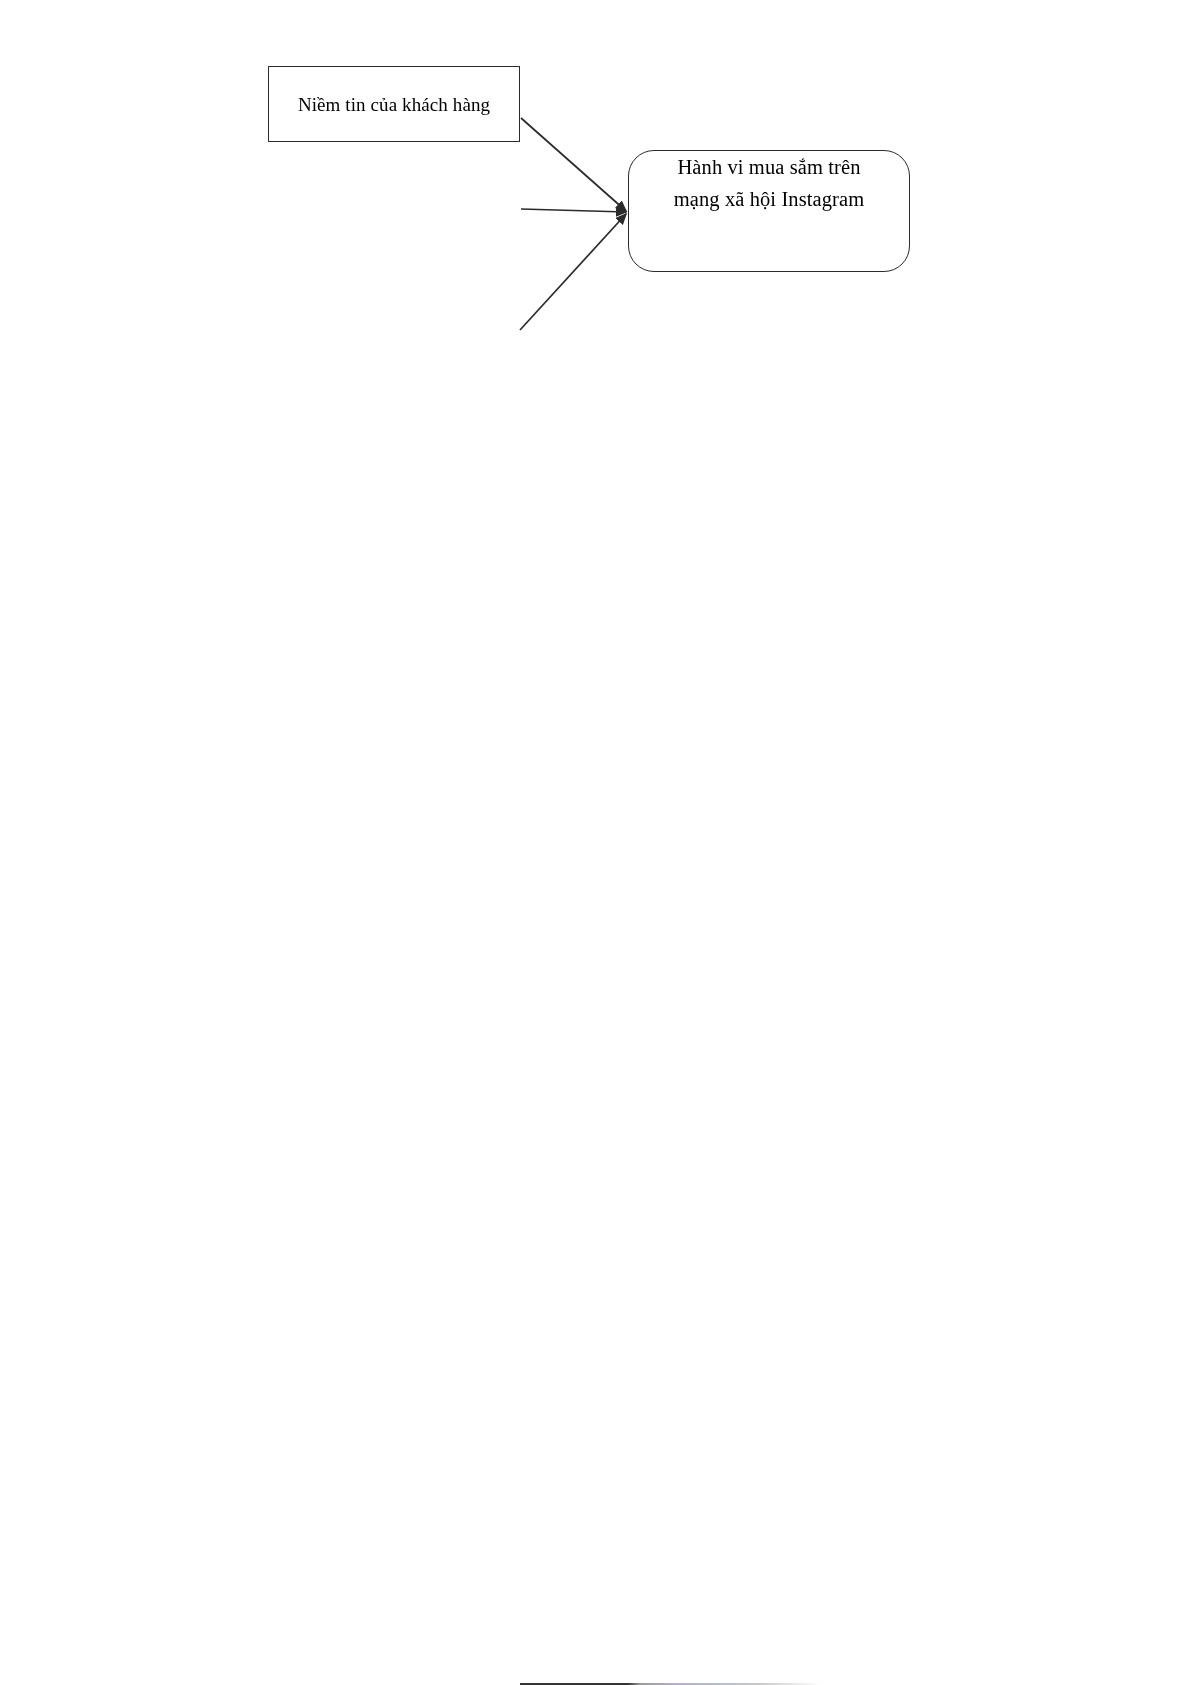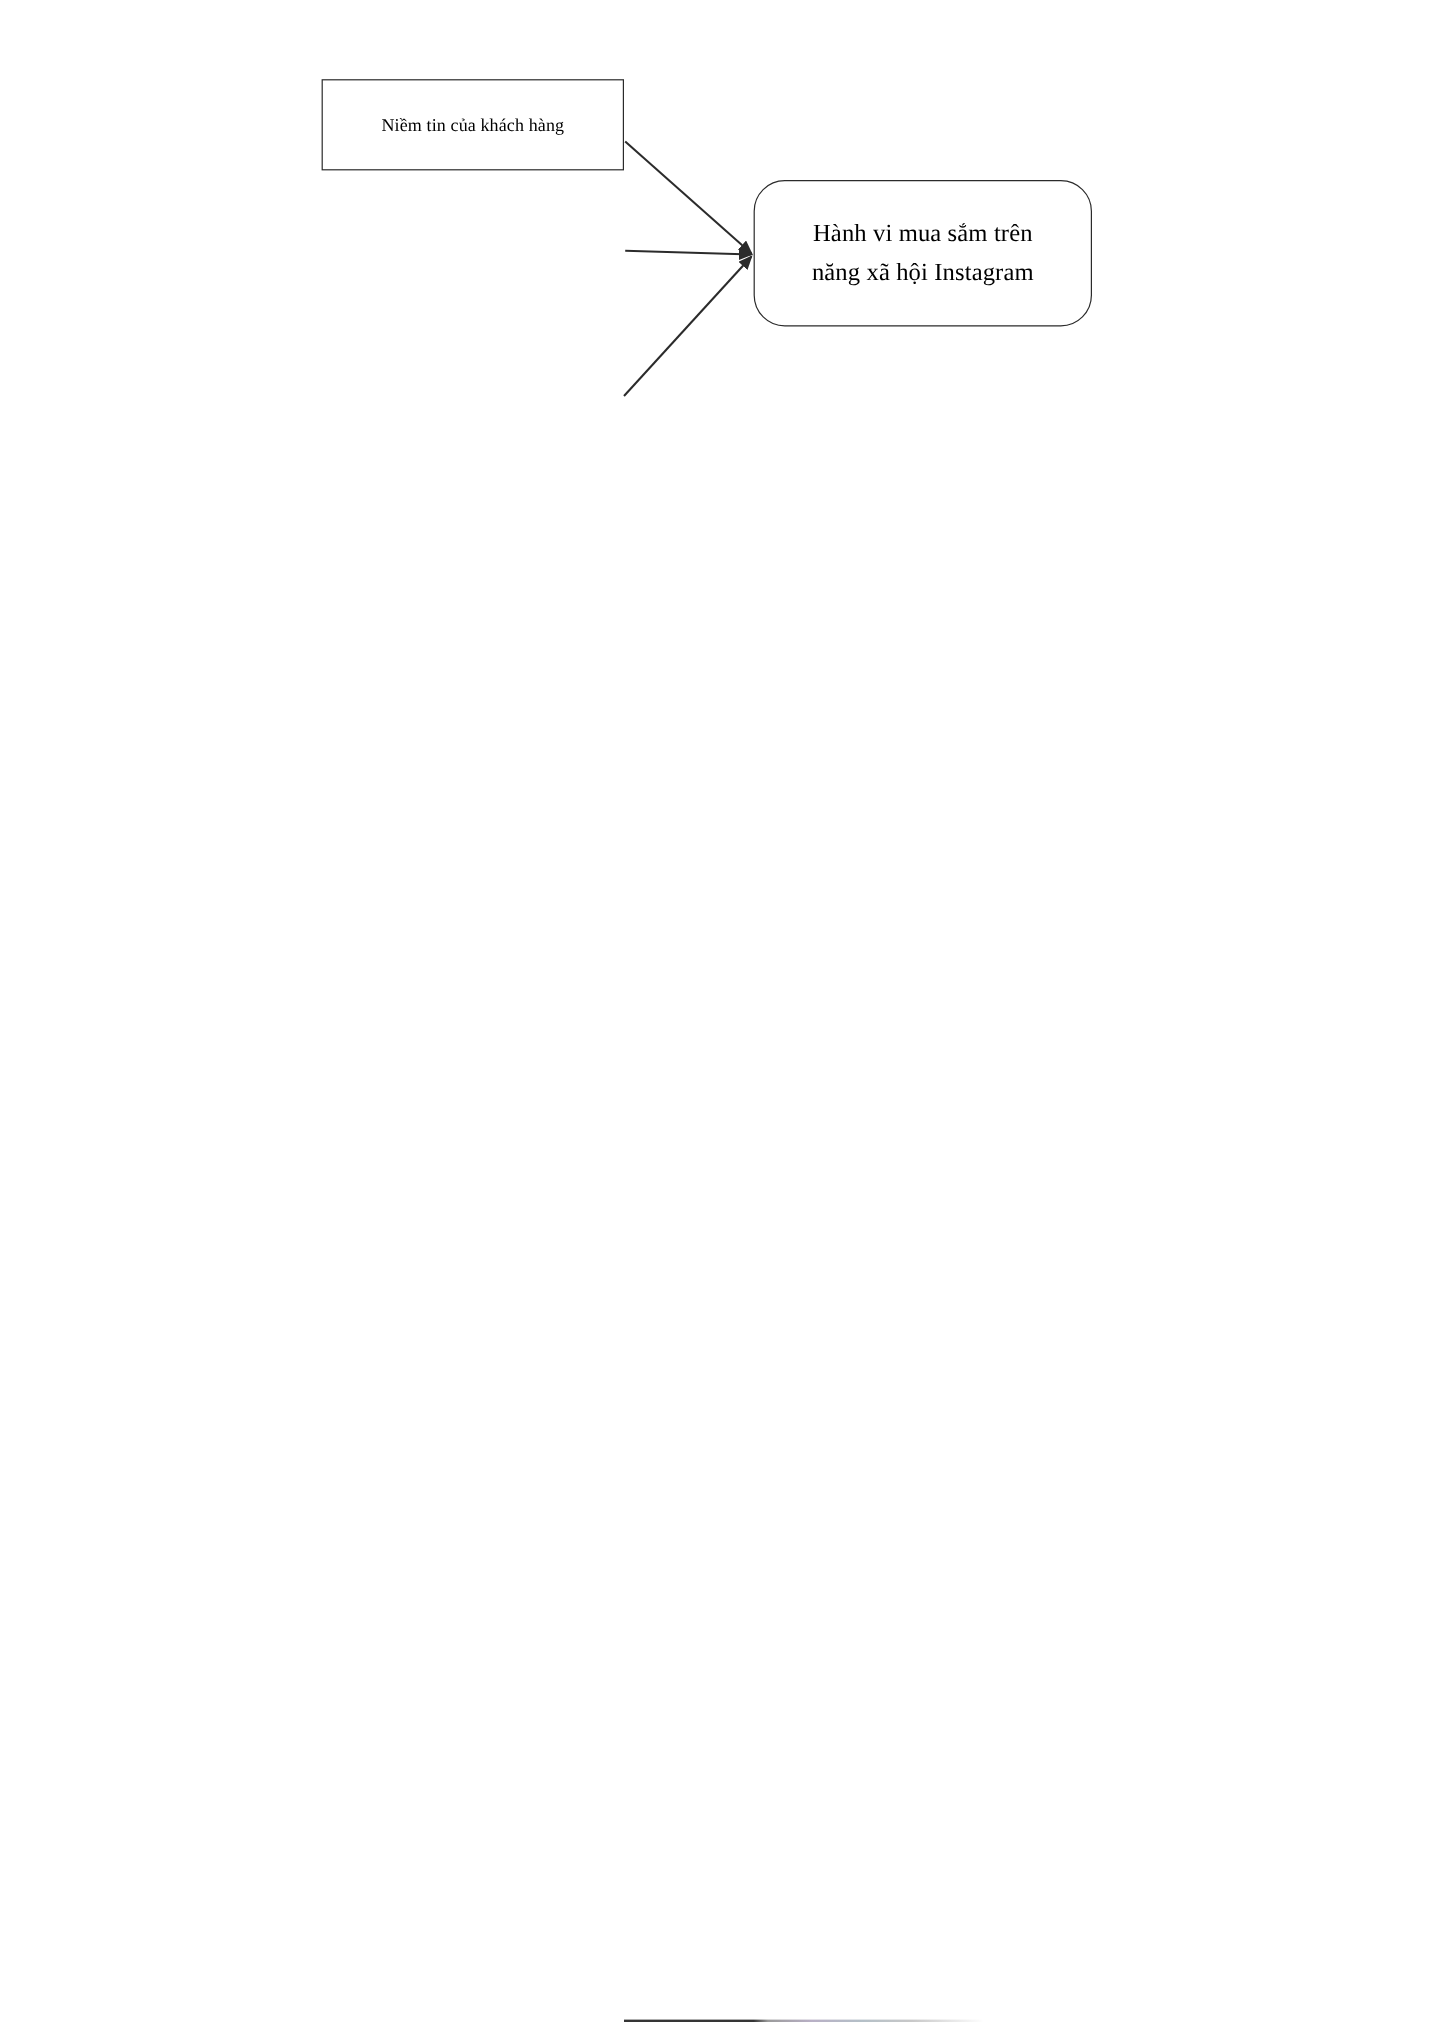--- a/index.html
+++ b/index.html
@@ -46,21 +46,21 @@
   
   .node-rect {
     position: absolute;
     box-sizing: border-box;
     border: 1.6px solid #2b2b2b;
     background: #ffffff;
     display: flex;
     align-items: center;
     justify-content: center;
     text-align: center;
-    font-size: 15px;
+    font-size: 19px;
     line-height: 1.25;
     letter-spacing: 0.1px;
     white-space: nowrap;
   }
 
   #node-trust    { left: 268px; top: 66px;  width: 252px; height: 76px; }
   #node-utility  { left: 268px; top: 177px; width: 252px; height: 66px; }
   #node-visual   { left: 268px; top: 277px; width: 252px; height: 68px; }
 
   
@@ -69,21 +69,21 @@
   #node-visual .node-label  { transform: translateY(7px); }
 
   
   .node-round {
     position: absolute;
     box-sizing: border-box;
     border: 1.6px solid #2b2b2b;
     border-radius: 26px;
     background: #ffffff;
     display: flex;
-    align-items: center;
+    align-items: flex-start;
     justify-content: center;
     text-align: center;
     font-size: 20.5px;
     line-height: 1.55;
     letter-spacing: 0.1px;
   }
 
   #node-outcome {
     left: 628px;
     top: 150px;
@@ -137,21 +137,21 @@
 
     <div class="node-rect" id="node-trust">
       <span class="node-label">Niềm tin của khách hàng</span>
     </div>
 
 
 
     <div class="node-round" id="node-outcome">
       <span class="node-label">
         <span>Hành vi mua sắm trên</span><br>
-        <span>năng xã hội Instagram</span>
+        <span>mạng xã hội Instagram</span>
       </span>
     </div>
 
   </div>
 
   <div class="scan-artifact"></div>
 
 </div>
 
 </body></html>

